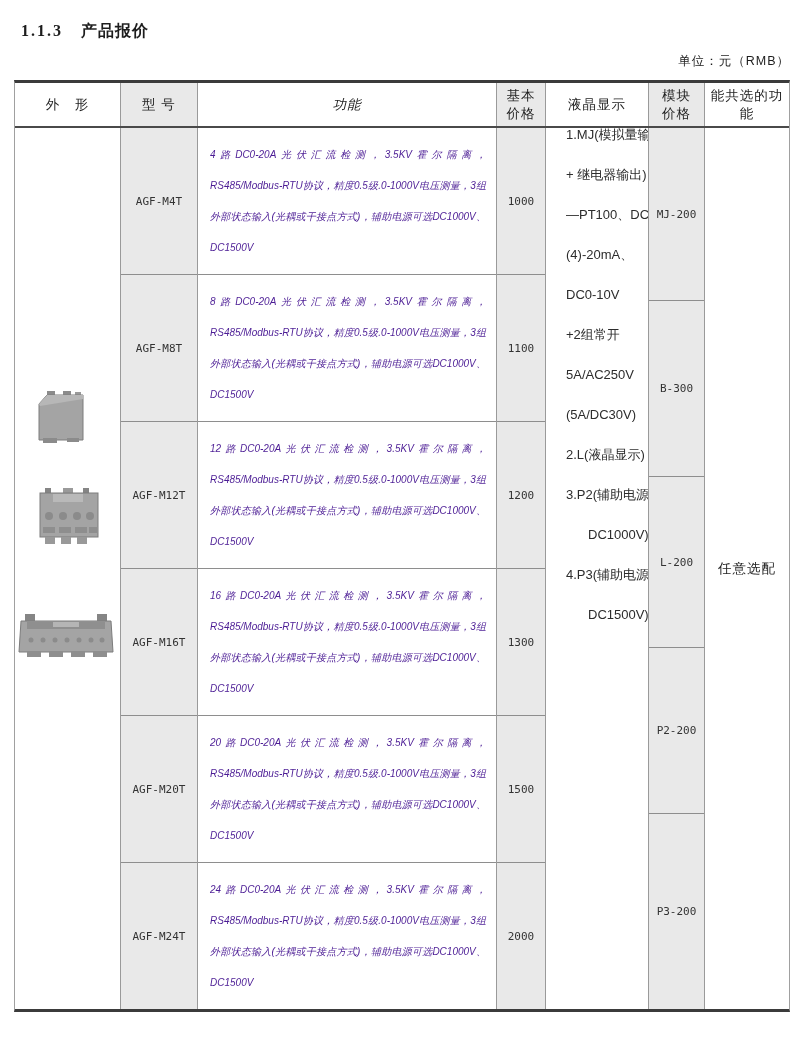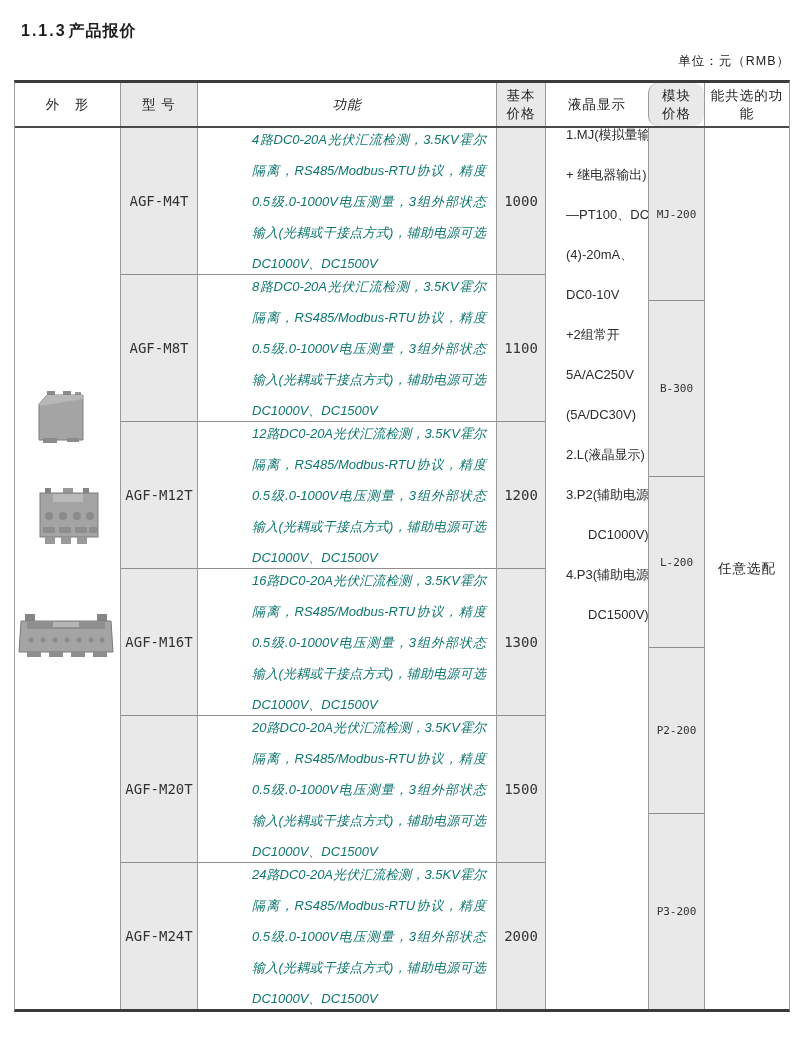--- a/index.html
+++ b/index.html
@@ -1,21 +1,21 @@
 <!DOCTYPE html>
 <html><head>
 <meta charset="utf-8">
 <style>
   html,body{margin:0;padding:0;background:#ffffff;}
   .page{position:relative;width:800px;height:1037px;background:#ffffff;overflow:hidden;
         font-family:"Liberation Sans",sans-serif;color:#2f2f2f;}
 
   .heading{position:absolute;left:21px;top:21px;font-size:16px;font-weight:bold;
            letter-spacing:1px;color:#1d1d1d;}
-  .heading .num{font-family:Liberation Sans, sans-serif;margin-right:2px;letter-spacing:2px;}
+  .heading .num{font-family:Liberation Serif, serif;margin-right:18px;letter-spacing:2px;}
   .unit{position:absolute;right:10px;top:53px;font-size:12.5px;letter-spacing:1px;color:#1d1d1d;}
 
   .tbl{position:absolute;left:14px;top:80px;width:776px;height:932px;box-sizing:border-box;
        border-top:3px solid #3b3b3b;border-bottom:3px solid #3b3b3b;
        border-left:1px solid #a0a0a0;border-right:1px solid #a0a0a0;
        display:flex;flex-direction:column;}
   .thead{display:flex;height:43px;border-bottom:2px solid #4a4a4a;flex:0 0 auto;}
   .tbody{display:flex;flex:1 1 auto;min-height:0;}
 
   .c{box-sizing:border-box;}
@@ -30,23 +30,23 @@
   .w-co   {width:85px; flex:0 0 85px;}
 
   .th{display:flex;align-items:center;justify-content:center;text-align:center;
       font-size:13.5px;line-height:1.3;letter-spacing:1px;color:#1f1f1f;}
 
   .bodycol{display:flex;flex-direction:column;position:relative;}
   .rcell{flex:1 1 0;display:flex;align-items:center;justify-content:center;min-height:0;}
   .rcell + .rcell{border-top:1px solid #8e8e8e;}
 
   .model-cell,.price-cell,.mod-cell{font-family:"DejaVu Sans Mono",monospace;
-      font-size:14px;color:#333;letter-spacing:0;}
+      font-size:11px;color:#333;letter-spacing:0;}
   .func-cell{justify-content:flex-start;padding:6px 10px 6px 12px;}
-  .func-text{font-size:13px;line-height:31px;text-align:justify;color:#0f766e;width:100%;margin-left:42px;}
+  .func-text{font-size:10px;line-height:31px;text-align:justify;color:#4c1d95;width:100%;}
 
   .opt-col{display:flex;align-items:center;}
   .opt-inner{width:100%;padding-left:20px;box-sizing:border-box;}
   .opt-line{font-size:13px;line-height:14px;color:#2c2c2c;margin-bottom:26px;white-space:nowrap;}
   .opt-line:last-child{margin-bottom:0;}
   .opt-line.indent{padding-left:22px;}
   .opt-line.gap{margin-top:16px;}
 
   .mod-col .mod-cell{display:flex;align-items:center;justify-content:center;font-size:11px;}
   .mod-col .mod-cell + .mod-cell{border-top:1px solid #8e8e8e;}
@@ -74,21 +74,21 @@
 
   <div class="tbl">
 
     <div class="thead">
       <div class="c th w-shape">外　形</div>
       <div class="c th w-model bl shade">型 号</div>
       <div class="c th w-func bl">功能</div>
       <div class="c th w-price bl shade" style="white-space:pre-line;">基本
 价格</div>
       <div class="c th w-opt bl">液晶显示</div>
-      <div class="c th w-mod bl shade" style="white-space:pre-line;border-radius:10px;">模块
+      <div class="c th w-mod bl shade" style="white-space:pre-line;">模块
 价格</div>
       <div class="c th w-co bl">能共选的功能</div>
     </div>
 
     <div class="tbody">
 
       <div class="c w-shape bodycol">
 
         <svg class="device" style="left:18px;top:260px;" width="58" height="58" viewBox="0 0 58 58">
           <rect x="14" y="3" width="8" height="5" fill="#8b8b8b"></rect>

